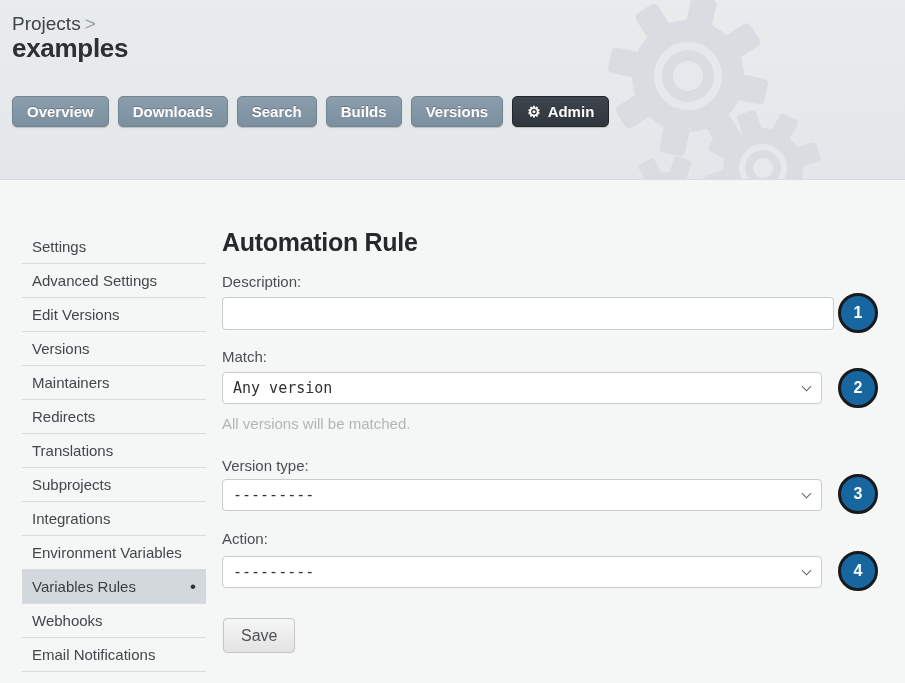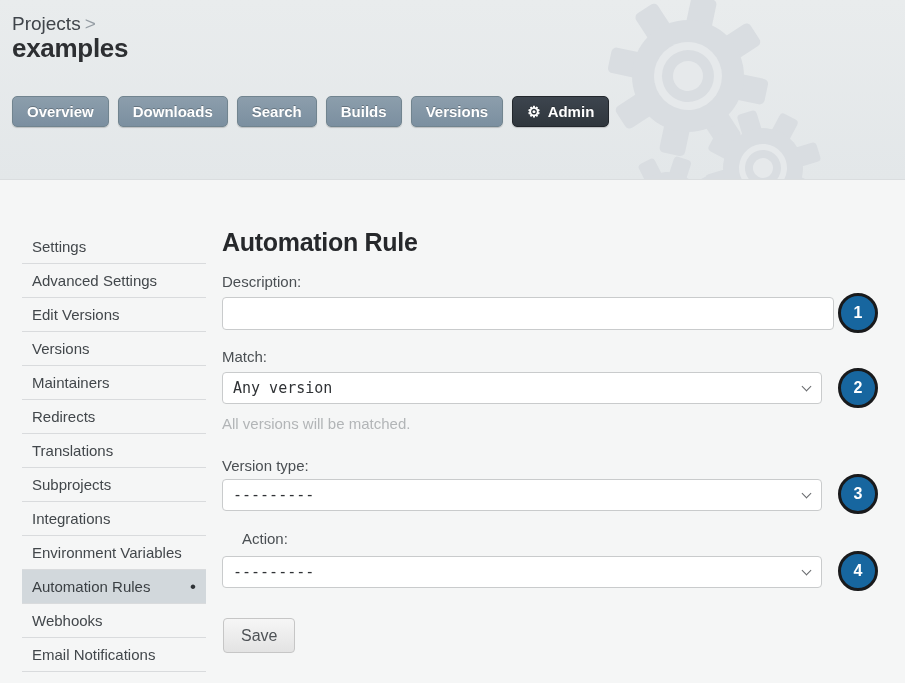--- a/index.html
+++ b/index.html
@@ -54,21 +54,21 @@
 
   
   .content-title {
     position:absolute; left:222px; top:228px;
     font-size:25px; font-weight:bold; color:#26282b; letter-spacing:-0.3px;
   }
   .field-label { position:absolute; left:222px; font-size:15px; color:#4a4f53; }
   .lbl-description { top:273px; }
   .lbl-match { top:348px; }
   .lbl-version-type { top:457px; }
-  .lbl-action { top:530px;margin-left:20px; }
+  .lbl-action { top:530px; }
 
   .text-input {
     position:absolute; left:222px; top:297px; width:612px; height:33px;
     background:#fff; border:1px solid #c9cbcc; border-radius:4px;
     padding:0 10px; font-size:15px; color:#333;
     font-family:"Liberation Sans", sans-serif;
   }
   .select-wrap { position:absolute; left:222px; width:600px; height:26px; }
   .sel-match { top:372px; }
   .sel-version { top:479px; }
@@ -179,21 +179,21 @@
     <li>Advanced Settings</li>
     <li>Edit Versions</li>
     <li>Versions</li>
     <li>Maintainers</li>
     <li>Redirects</li>
     <li>Translations</li>
     <li>Subprojects</li>
     <li>Integrations</li>
     <li>Environment Variables</li>
     <li class="active">
-      <span>Automation Rules</span>
+      <span>Variables Rules</span>
       <span class="bullet">•</span>
     </li>
     <li>Webhooks</li>
     <li>Email Notifications</li>
     <li>Traffic Analytics</li>
   </ul>
 
   <h1 class="content-title">Automation Rule</h1>
 
   <label class="field-label lbl-description">Description:</label>

